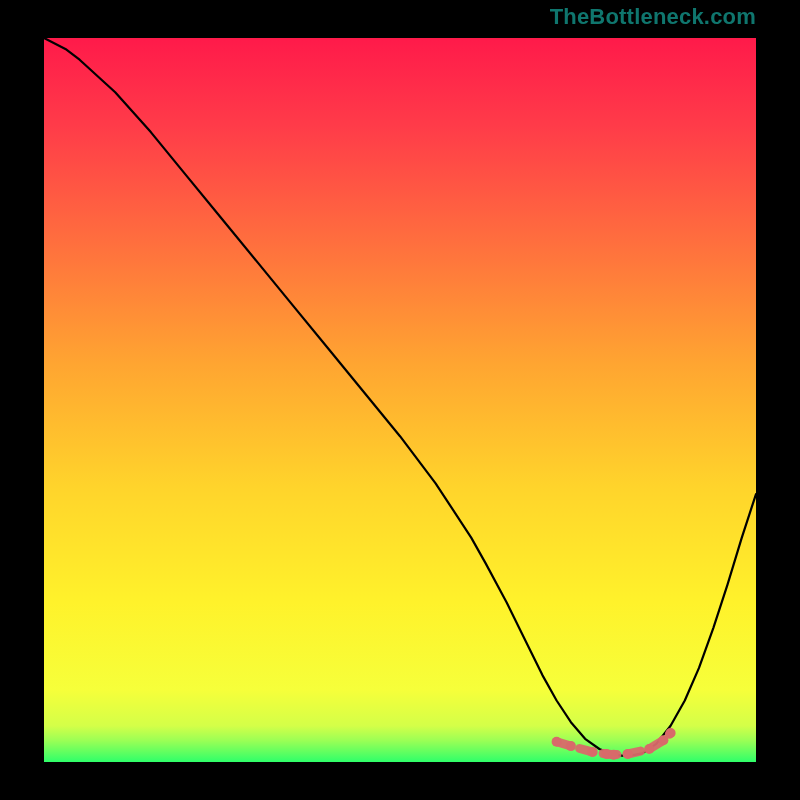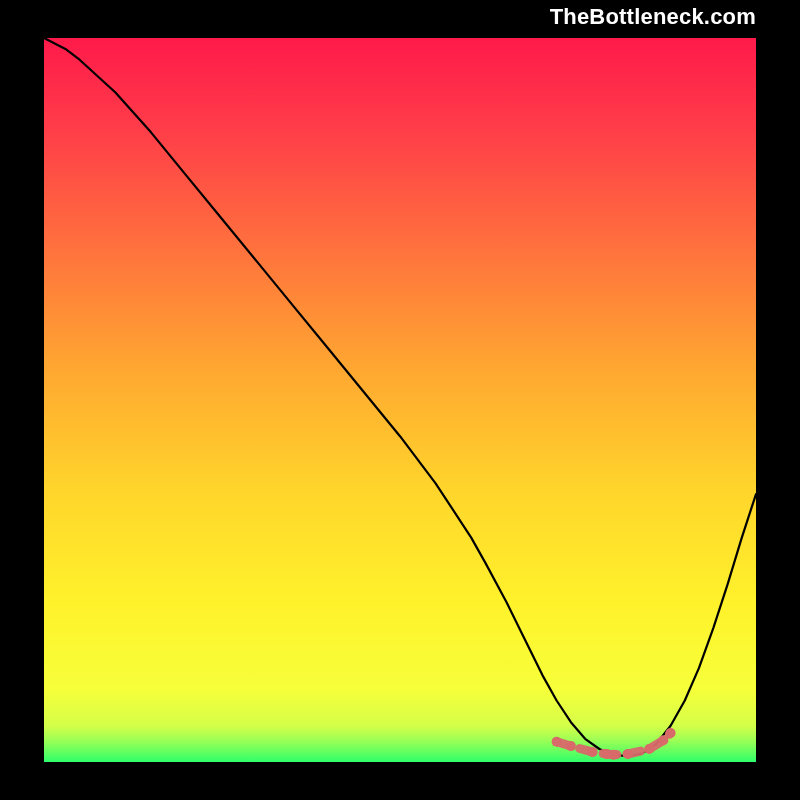--- a/index.html
+++ b/index.html
@@ -25,21 +25,21 @@
     width: 712px;
     height: 724px;
   }
   .watermark {
     position: absolute;
     top: 4px;
     right: 44px;
     font-family: Arial, Helvetica, sans-serif;
     font-size: 22px;
     font-weight: bold;
-    color: #ffffff;
+    color: #0f766e;
     letter-spacing: 0.2px;
     margin-left: 24px;
   }
   svg {
     display: block;
   }
 </style>
 </head>
 <body>
 

